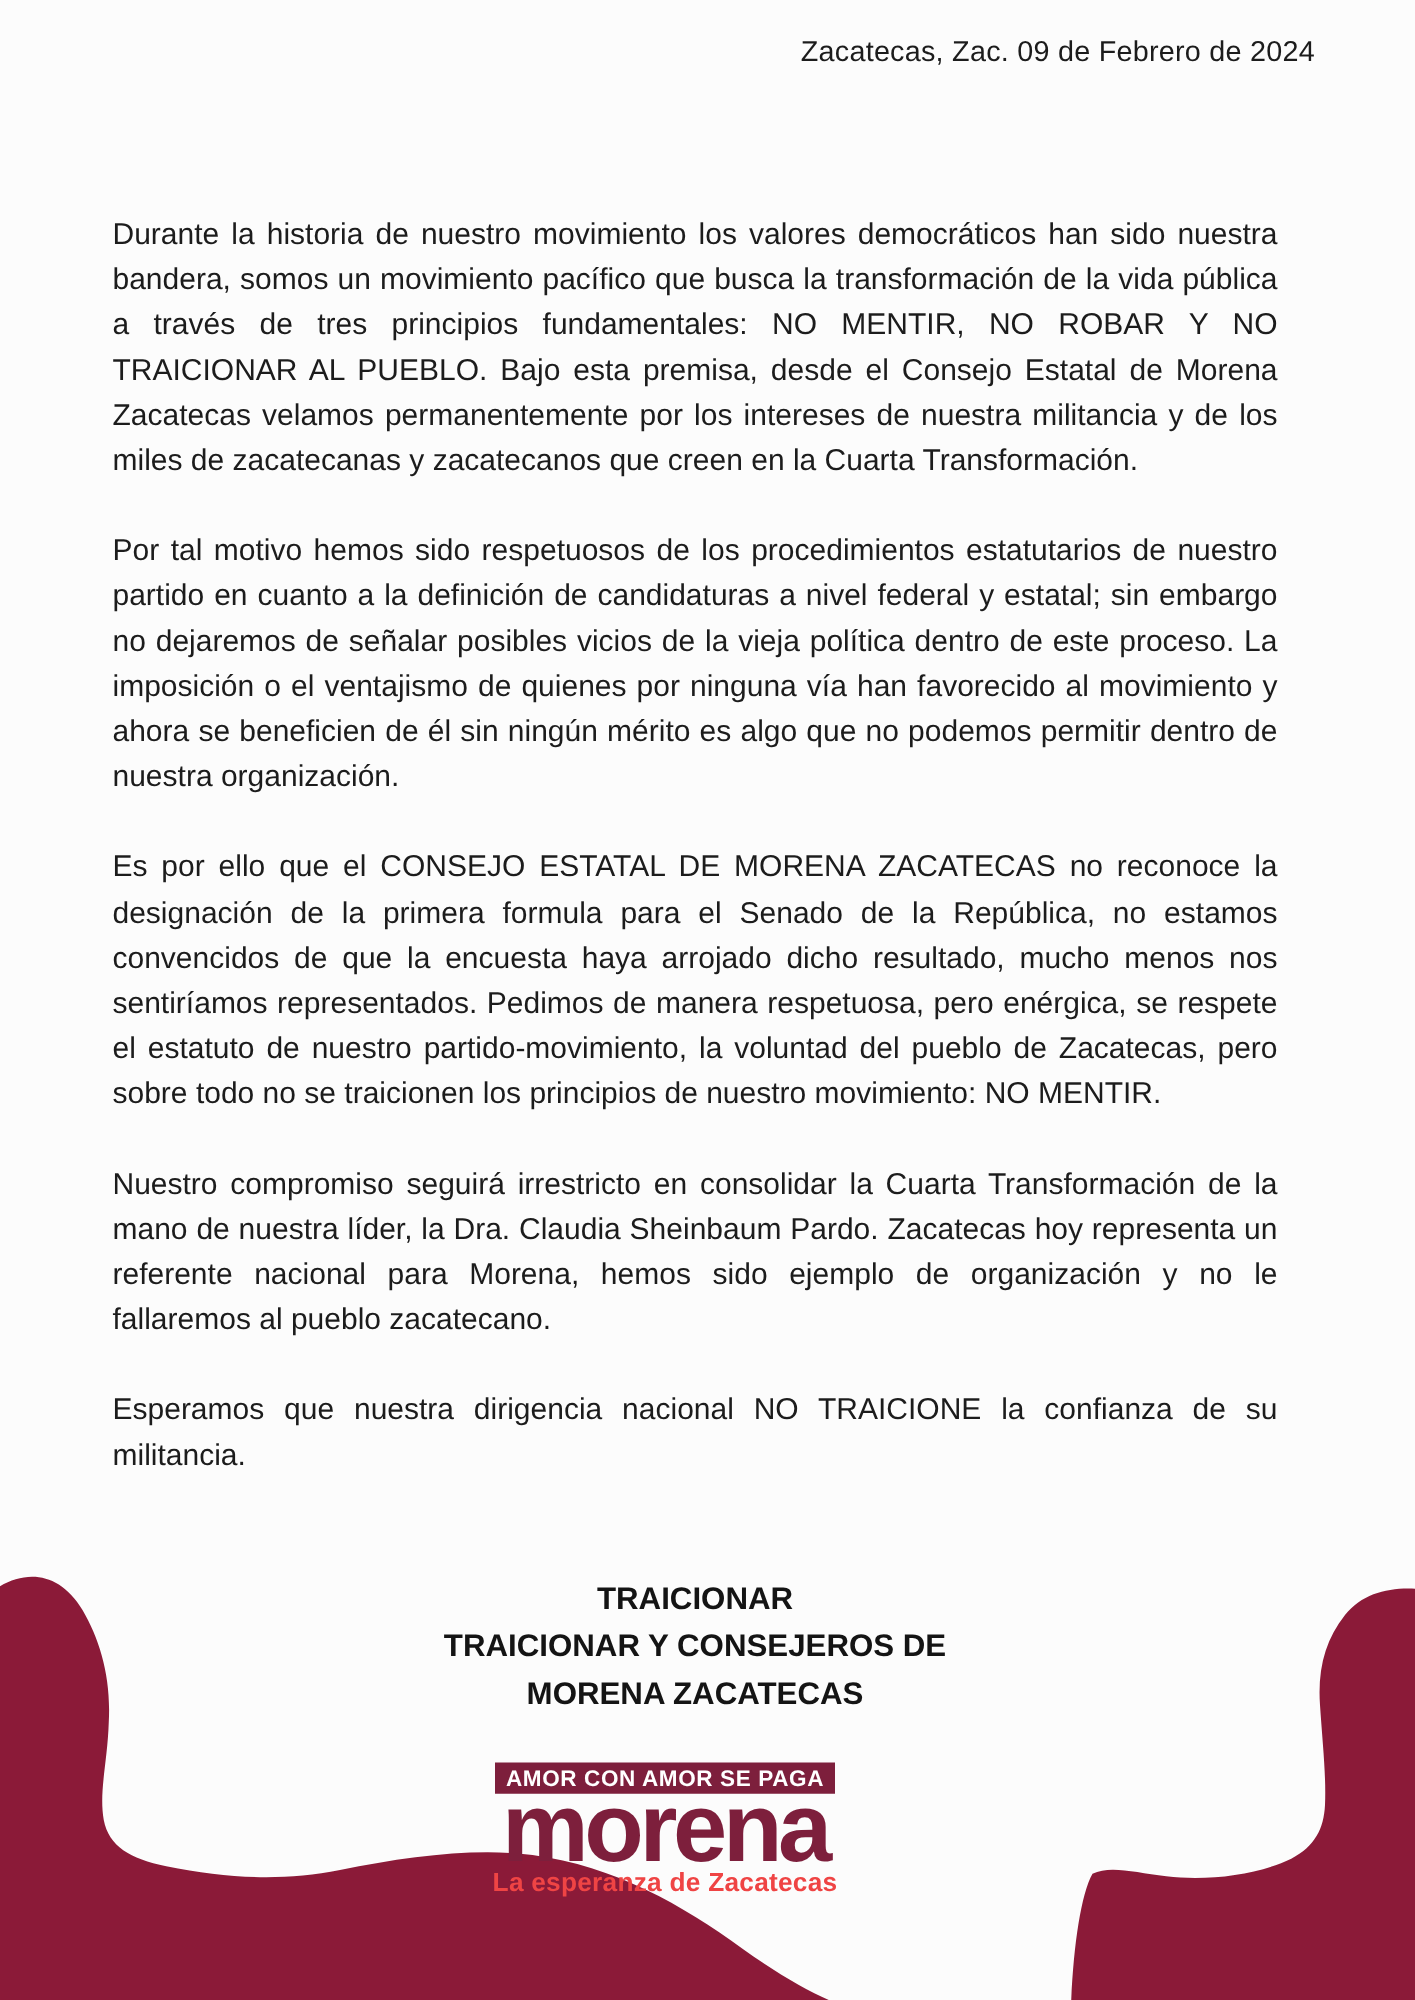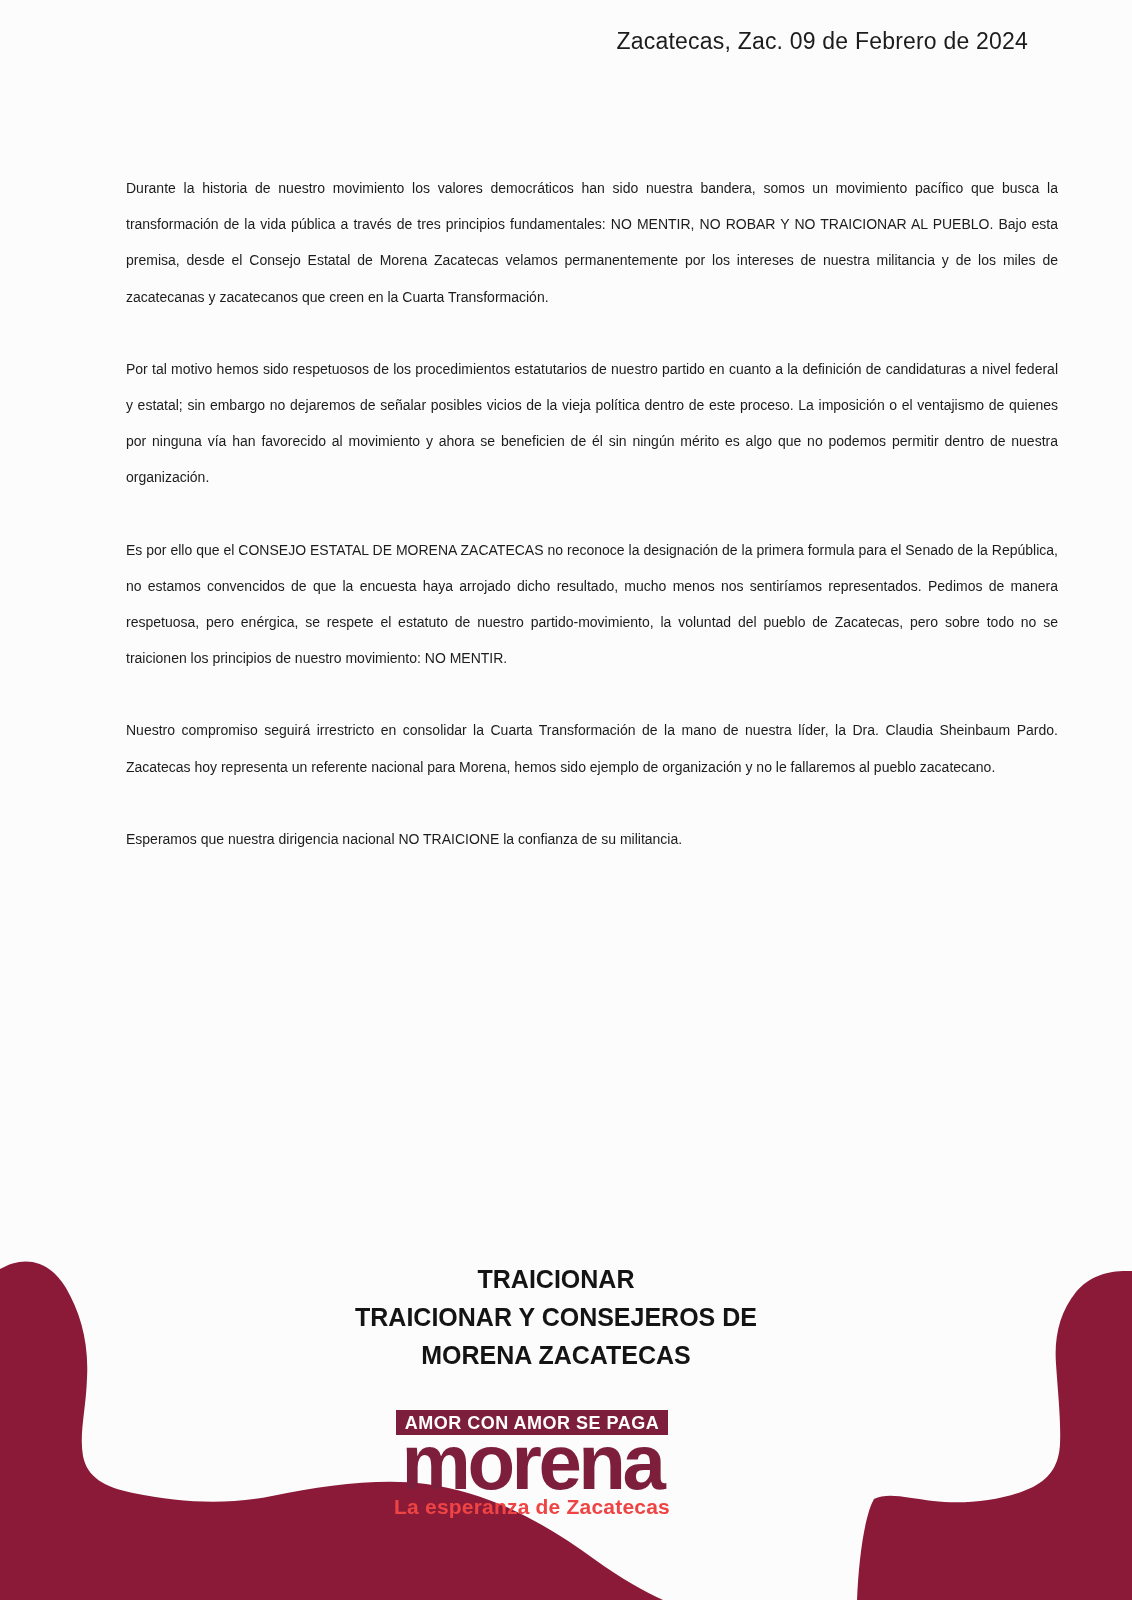--- a/index.html
+++ b/index.html
@@ -9,21 +9,21 @@
     height: 1600px;
     margin: 0 auto;
     background: #fcfcfc;
     overflow: hidden;
     font-family: "Liberation Sans", sans-serif;
     color: #1c1c1c;
   }
   .dateline {
     position: absolute;
     top: 28px;
-    right: 104px;
+    right: 80px;
     font-size: 23px;
     letter-spacing: 0.2px;
     white-space: nowrap;
   }
   .title {
     position: absolute;
     top: 76px;
     left: 90px;
     width: 932px;
     margin: 0;
@@ -31,24 +31,23 @@
     font-size: 25px;
     line-height: 38px;
     font-weight: bold;
     color: #141414;
   }
   .body {
     position: absolute;
     top: 170px;
     left: 90px;
     width: 932px;
-    font-size: 14px;
+    font-size: 24px;
     line-height: 36.2px;
     text-align: justify;
-    margin-left: 36px;
   }
   .body p { margin: 0 0 36px 0; }
   .closing {
     position: absolute;
     top: 1260px;
     left: 90px;
     width: 932px;
     text-align: center;
     font-weight: bold;
     font-size: 25px;

